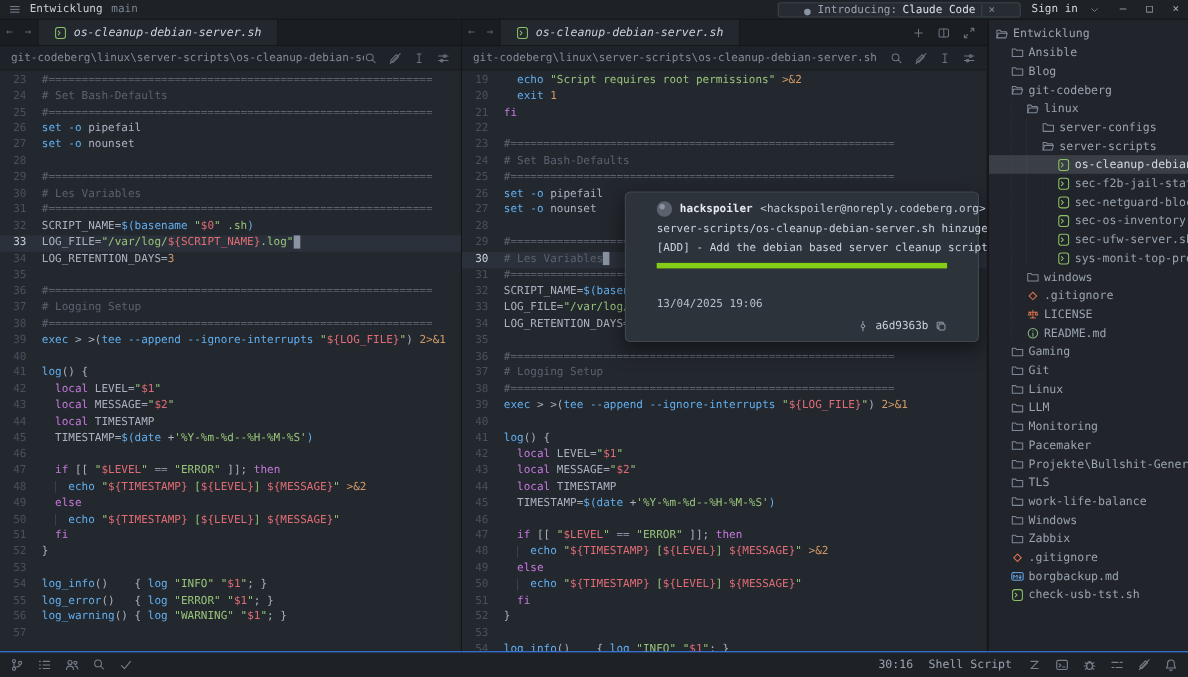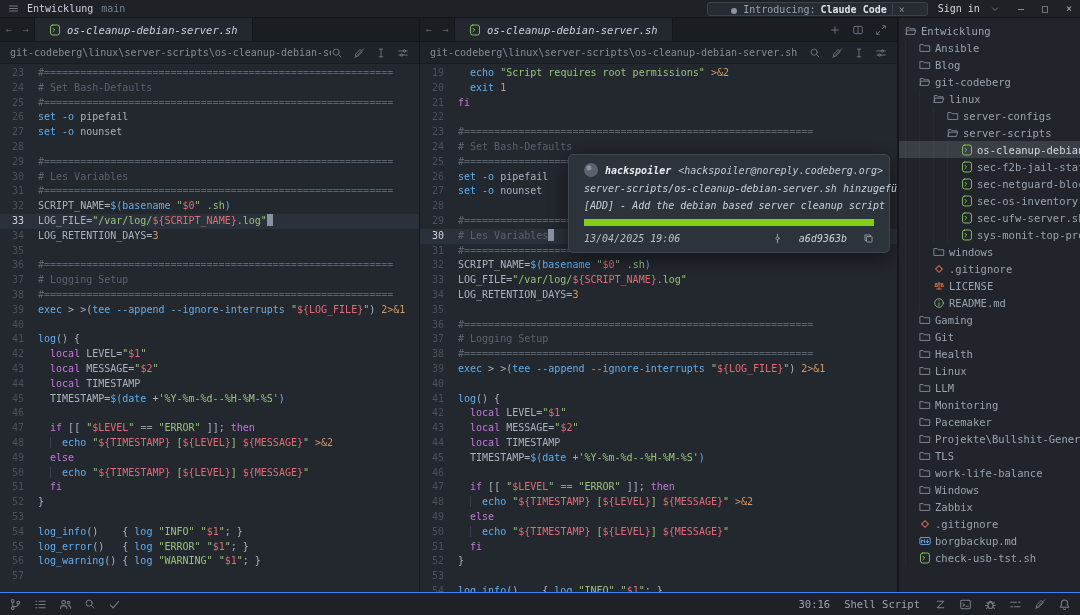--- a/index.html
+++ b/index.html
@@ -8,21 +8,21 @@
   .app { width:1080px; height:615px; display:flex; flex-direction:column; position:relative; }
 
   
   .titlebar { height:18px; background:#1e2227; border-bottom:1px solid #14171a;
               display:flex; align-items:center; padding:0 8px; gap:8px; font-size:10px; flex:none; }
   .titlebar .proj { color:#c9d0d9; }
   .titlebar .branch { color:#79828f; }
   .tb-right { margin-left:auto; display:flex; align-items:center; gap:10px; }
   .banner { display:flex; align-items:flex-end; gap:5px; height:14px; padding:0 22px;
             background:#272c33; border:1px solid #3b424b; border-radius:3px; color:#99a2ae; }
-  .banner .b-prod { color:#dde1e7; font-weight:bold; }
+  .banner .b-prod { color:#dde1e7; font-weight:normal; }
   .banner .b-close { color:#828b98; border-left:1px solid #3b424b; padding-left:6px; cursor:default; }
   .signin { color:#d2d7de; }
   .winbtn { color:#aab2bf; font-size:10px; margin-left:8px; }
   .icon { display:inline-flex; align-items:center; justify-content:center; color:#7e8896; }
   .icon.blue svg { stroke:#4f9cf0; }
 
   
   .main { display:flex; height:574px; flex:none; }
   .pane { display:flex; flex-direction:column; min-width:0; position:relative; }
   .pane0 { width:420px; border-right:1px solid #14171a; flex:none; }
@@ -50,32 +50,32 @@
   .ln { width:38px; padding-right:14px; text-align:right; color:#4a515c; flex:none; }
   .cl.cur .ln { color:#ccd2da; }
   pre.ct { font:inherit; white-space:pre; }
   .c-tx{color:#aab2bf}.c-cm{color:#5a626e}.c-kw{color:#c678dd}.c-fn{color:#61afef}
   .c-st{color:#98c379}.c-vr{color:#e06c75}.c-nu{color:#d19a66}.c-op{color:#8a97a8}
   .c-ig{box-shadow:inset 1px 0 0 #39404b;color:#aab2bf}
   .cursor { display:inline-block; width:6px; height:12px; background:#8a93a2; vertical-align:-2px; }
   .blame { color:#565e6a; font-style:italic; margin-left:26px; }
 
   
-  .popup { position:absolute; left:148px; top:90px; width:322px; z-index:9;
+  .popup { position:absolute; left:148px; top:110px; width:322px; z-index:9;
            background:#2d333b; border:1px solid #40474f; border-radius:5px;
-           box-shadow:0 6px 18px rgba(0,0,0,.5); padding:8px 15px; font-size:10px; color:#c3cad4;font-style:italic; }
+           box-shadow:0 6px 18px rgba(0,0,0,.5); padding:8px 28px; font-size:10px; color:#c3cad4; }
   .p-row1 { display:flex; align-items:center; gap:7px; }
   .avatar { width:14px; height:14px; border-radius:50%; background:#6b7480;
             background-image:radial-gradient(circle at 35% 35%, #8b94a1 2px, #5a626e 3px); flex:none; }
   .p-author { color:#e6eaee; font-weight:bold; }
   .p-email { color:#c3cad4; }
   .p-line { margin-top:6px; color:#c9d0d9; white-space:nowrap; }
-  .p-foot { margin-top:8px; padding-top:7px; border-top:7px solid #84cc16;
+  .p-foot { margin-top:8px; padding-top:7px; border-top:5px solid #84cc16;
             display:flex; align-items:center; color:#b8bfc9; }
-  .p-right { margin-left:auto; display:flex; align-items:center; gap:16px; }
+  .p-right { margin-left:auto; display:flex; align-items:center; gap:6px;margin-top:40px; }
   .p-right .icon svg { stroke:#9aa3af; }
   .p-sha { color:#c9d0d9; }
 
   
   .tree { width:182px; flex:none; background:#21252b; border-left:1px solid #14171a;
           overflow:hidden; padding-top:4px; }
   .trow { height:17px; display:flex; align-items:center; font-size:10.5px; color:#9aa3af;
           padding-left:6px; white-space:nowrap; overflow:hidden; }
   .trow.sel { background:#3a3f46; color:#d3d8df; }
   .tg { width:14px; height:17px; flex:none; box-shadow:inset 0.5px 0 0 rgba(130,140,155,.13); }
@@ -542,29 +542,20 @@
             <span>Gaming</span>
           </div>
           <div class="trow">
             <span class="tg"></span>
             <span class="ticon">
               <svg width="12" height="12" viewBox="0 0 14 14" fill="none" stroke="currentColor" stroke-width="1.1" stroke-linecap="round" stroke-linejoin="round">
                 <path d="M1.5 3h3.4l1.2 1.4h6.4V11h-11z"></path>
               </svg>
             </span>
             <span>Git</span>
-          </div>
-          <div class="trow">
-            <span class="tg"></span>
-            <span class="ticon">
-              <svg width="12" height="12" viewBox="0 0 14 14" fill="none" stroke="currentColor" stroke-width="1.1" stroke-linecap="round" stroke-linejoin="round">
-                <path d="M1.5 3h3.4l1.2 1.4h6.4V11h-11z"></path>
-              </svg>
-            </span>
-            <span>Health</span>
           </div>
           <div class="trow">
             <span class="tg"></span>
             <span class="ticon">
               <svg width="12" height="12" viewBox="0 0 14 14" fill="none" stroke="currentColor" stroke-width="1.1" stroke-linecap="round" stroke-linejoin="round">
                 <path d="M1.5 3h3.4l1.2 1.4h6.4V11h-11z"></path>
               </svg>
             </span>
             <span>Linux</span>
           </div>

